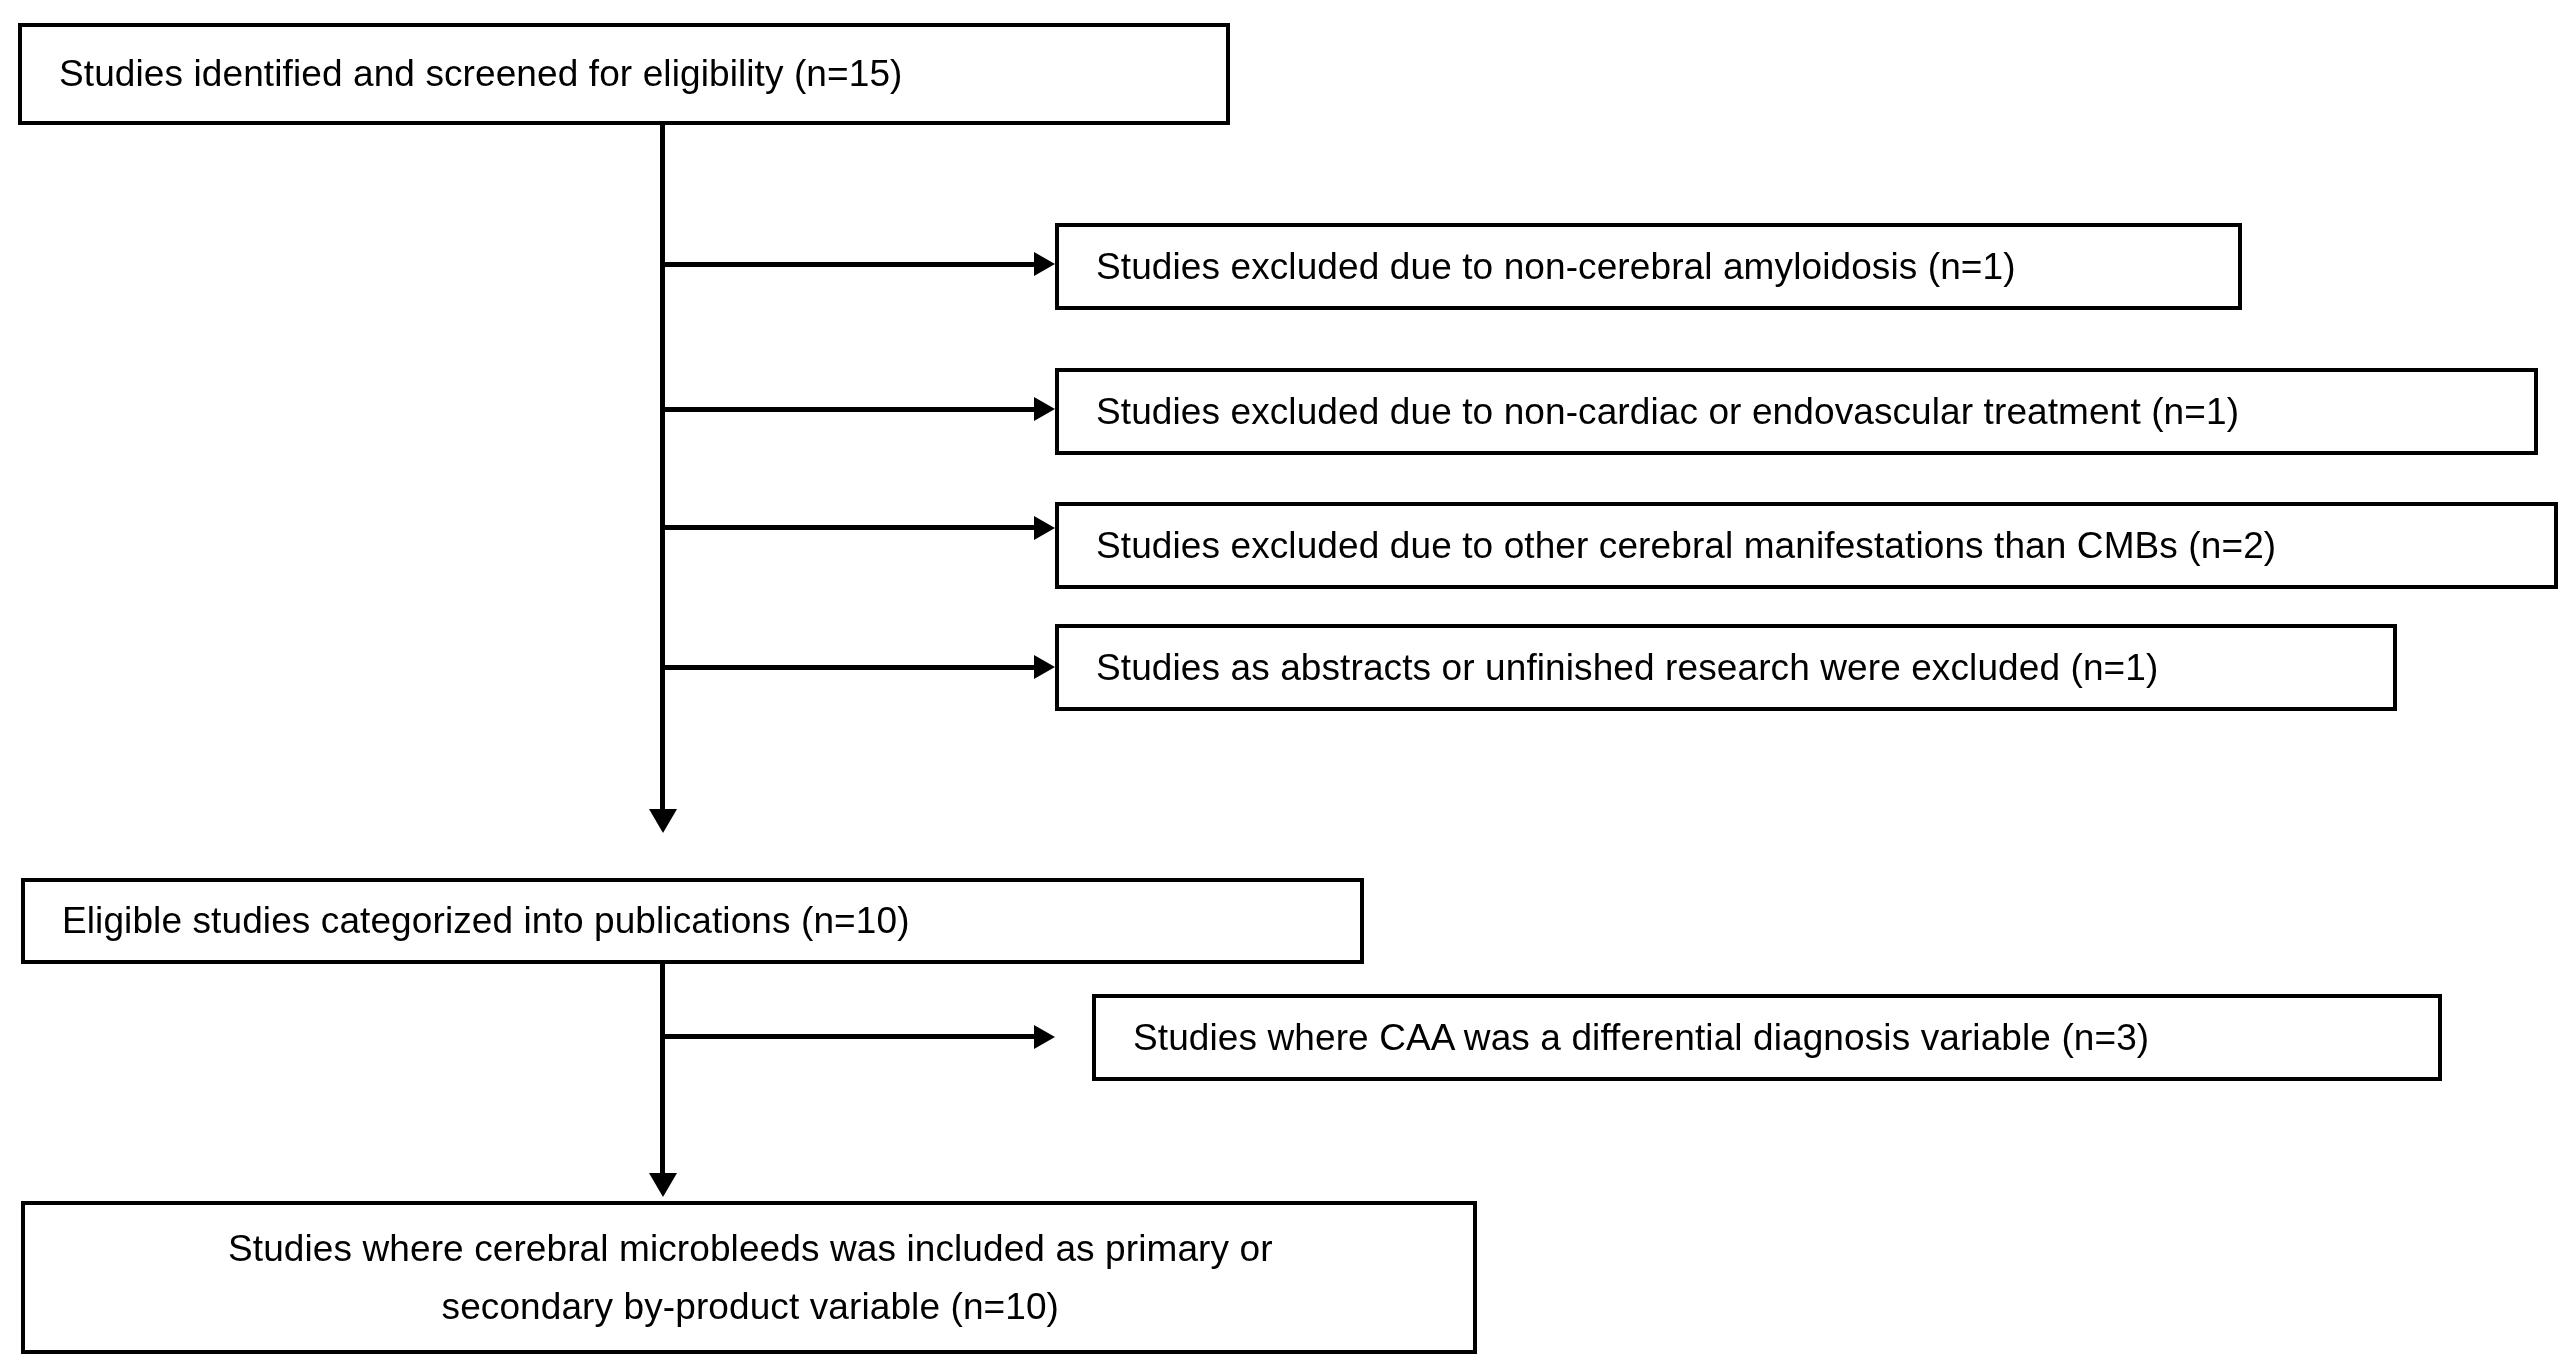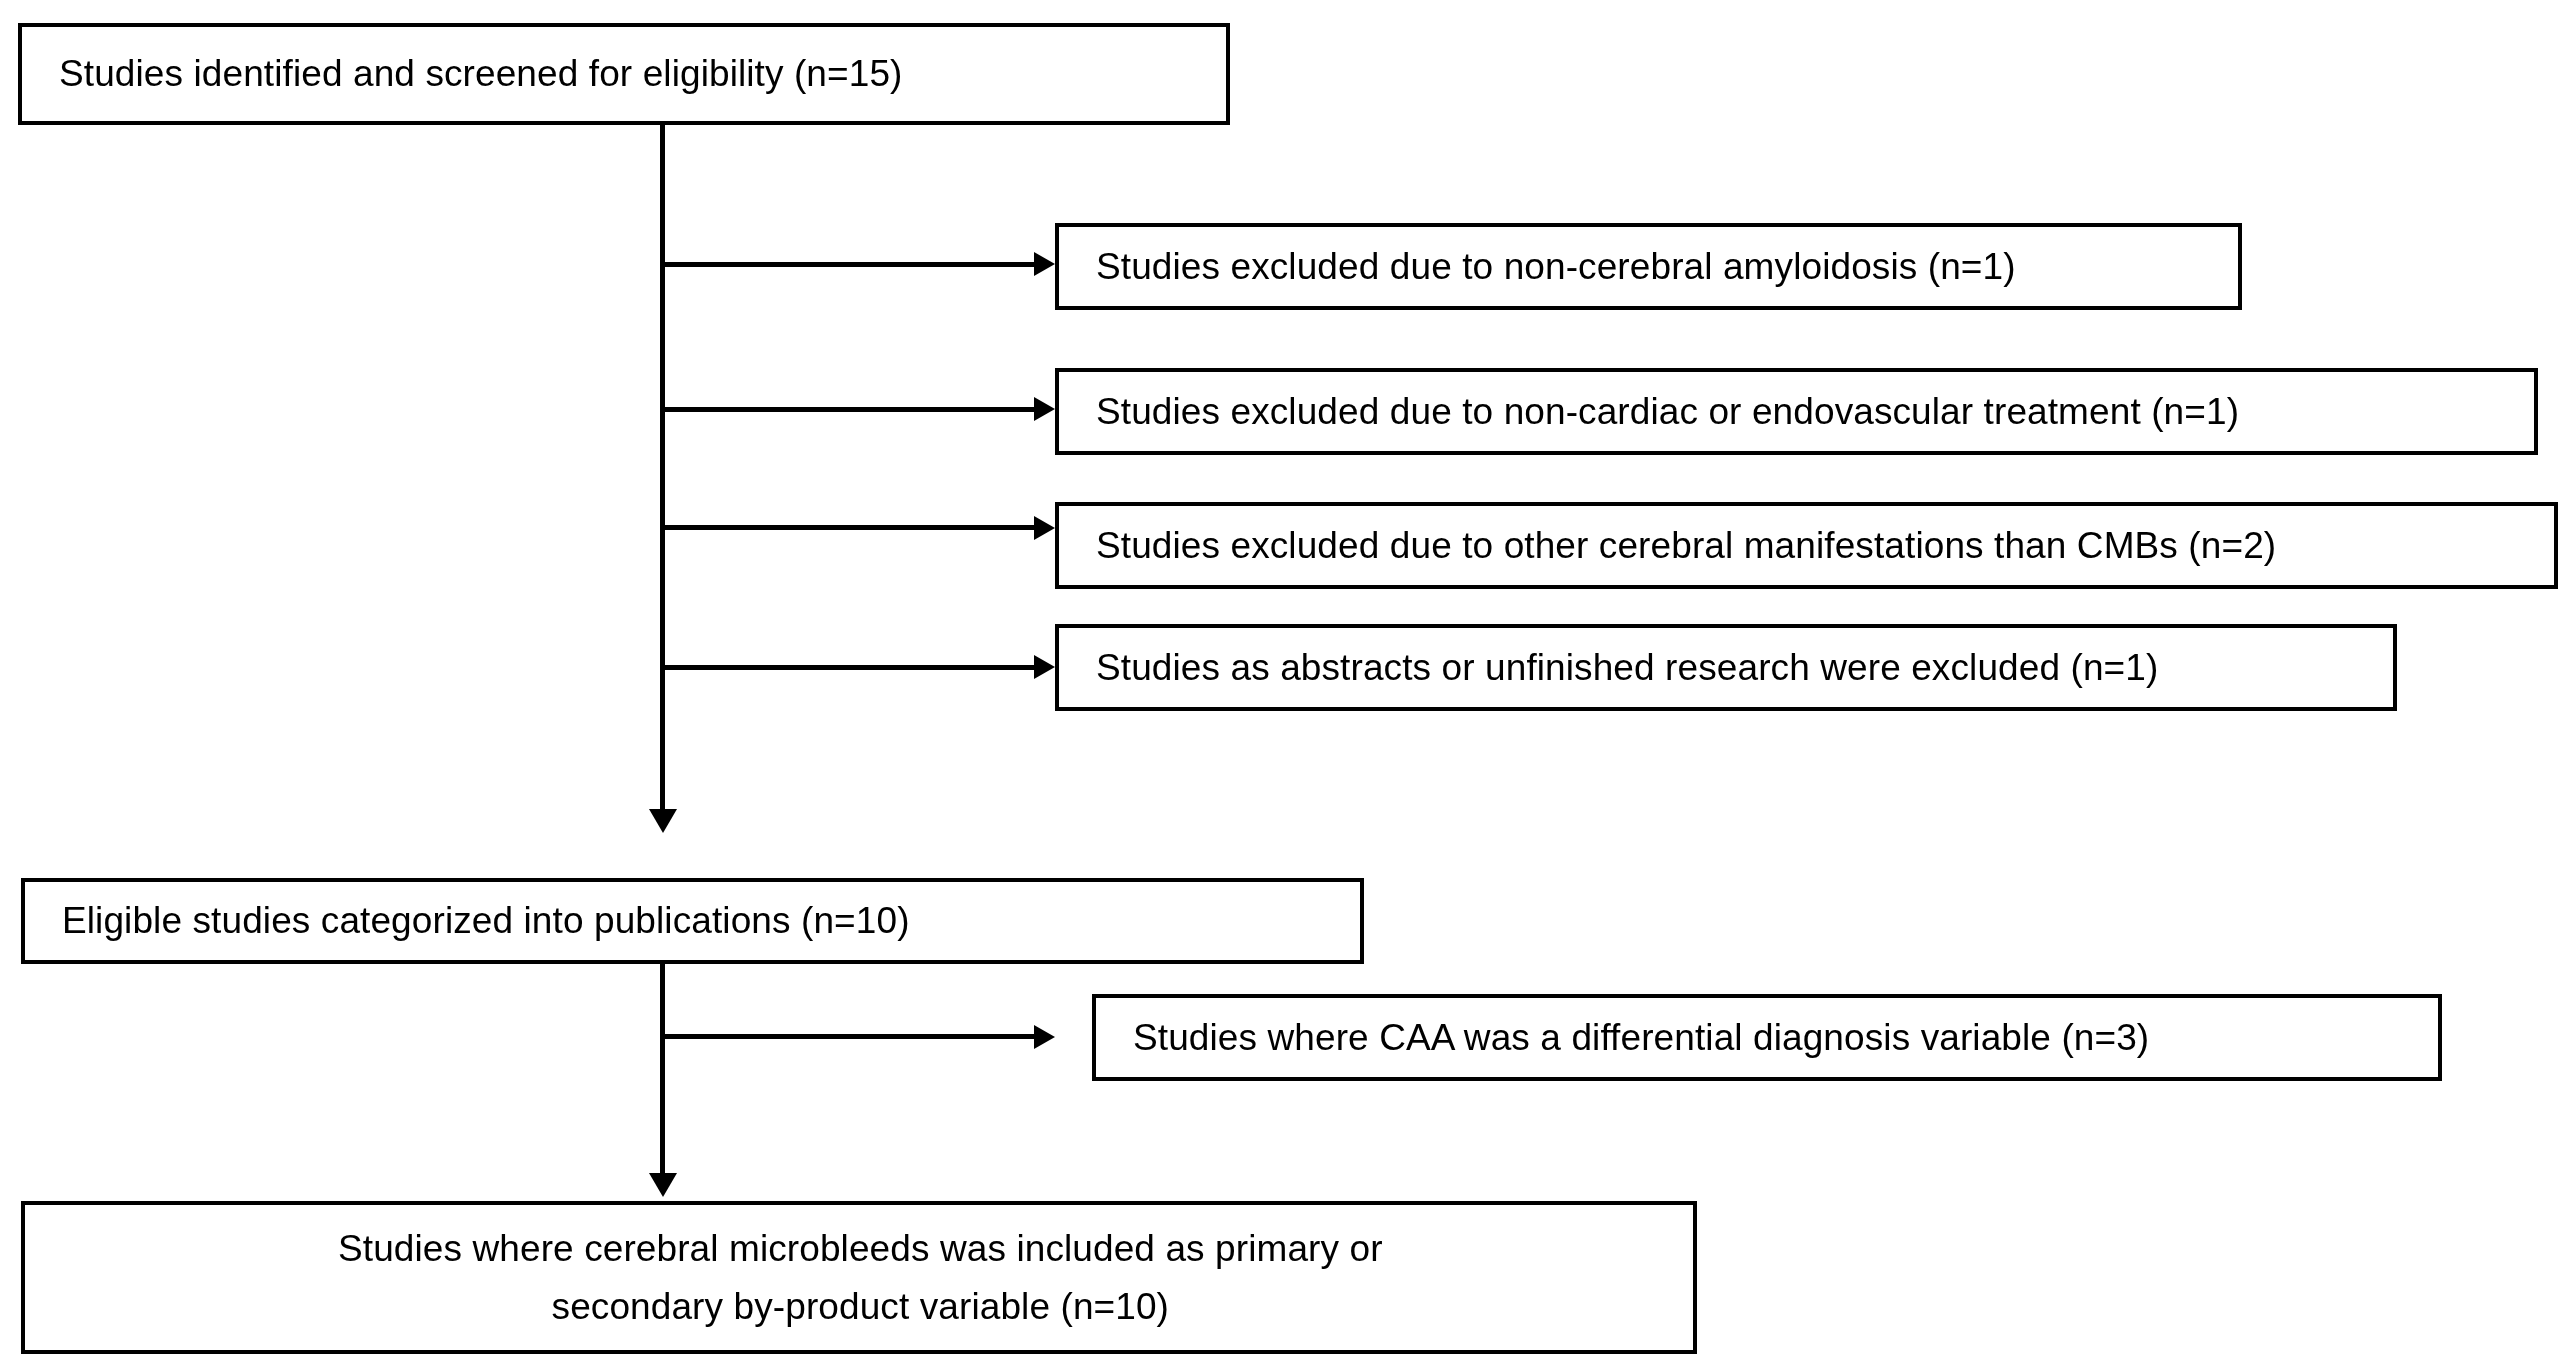--- a/index.html
+++ b/index.html
@@ -114,19 +114,19 @@
   </div>
 
   <div class="node pad-left" style="left:21px; top:878px; width:1343px; height:86px;">
     <span>Eligible studies categorized into publications (n=10)</span>
   </div>
 
   <div class="node pad-left" style="left:1055px; top:994px; width:1350px; height:87px;margin-left:37px;">
     <span>Studies where CAA was a differential diagnosis variable (n=3)</span>
   </div>
 
-  <div class="node pad-center" style="left:21px; top:1201px; width:1676px; height:153px;padding-left:27px;">
+  <div class="node pad-center" style="left:21px; top:1201px; width:1456px; height:153px;padding-left:27px;">
     <span>Studies where cerebral microbleeds was included as primary or
 secondary by-product variable (n=10)</span>
   </div>
 
 </div>
 
 
 </body></html>

